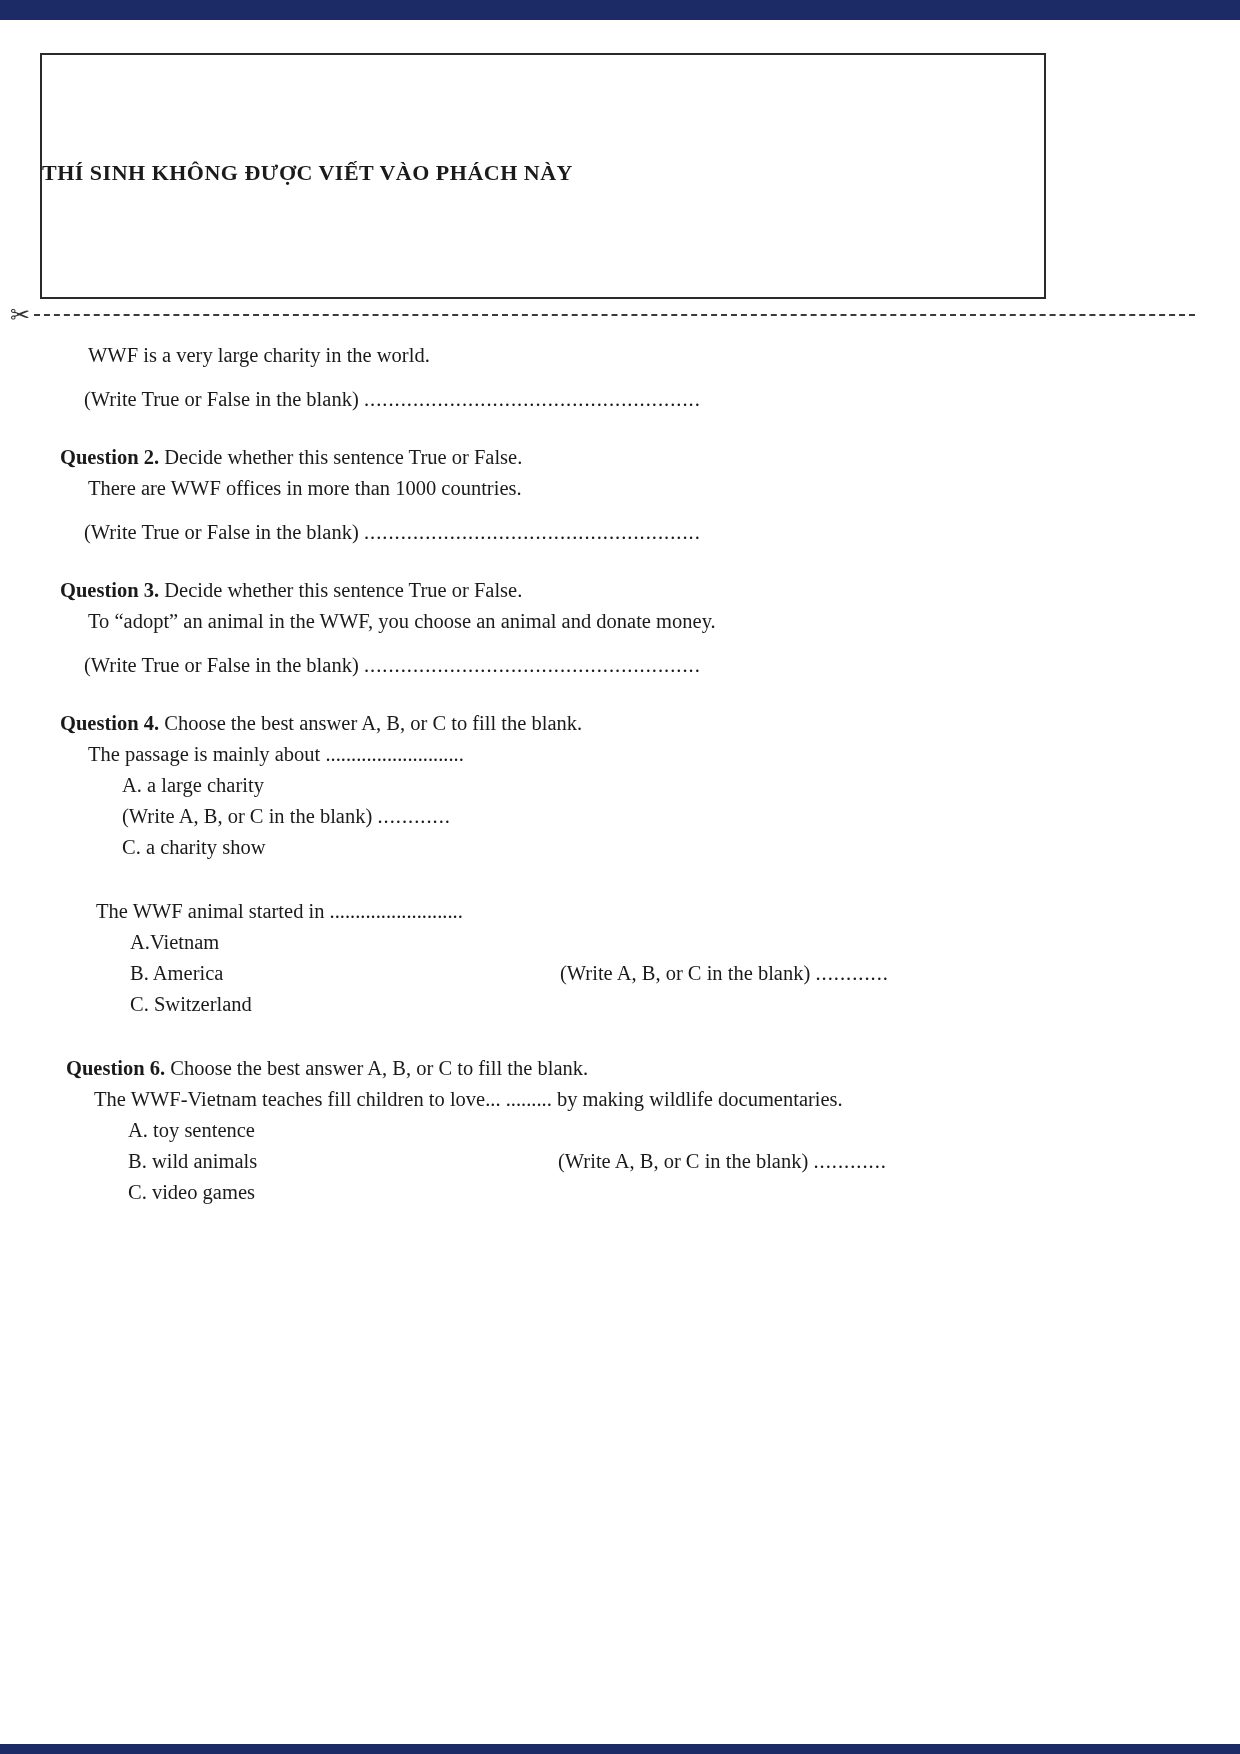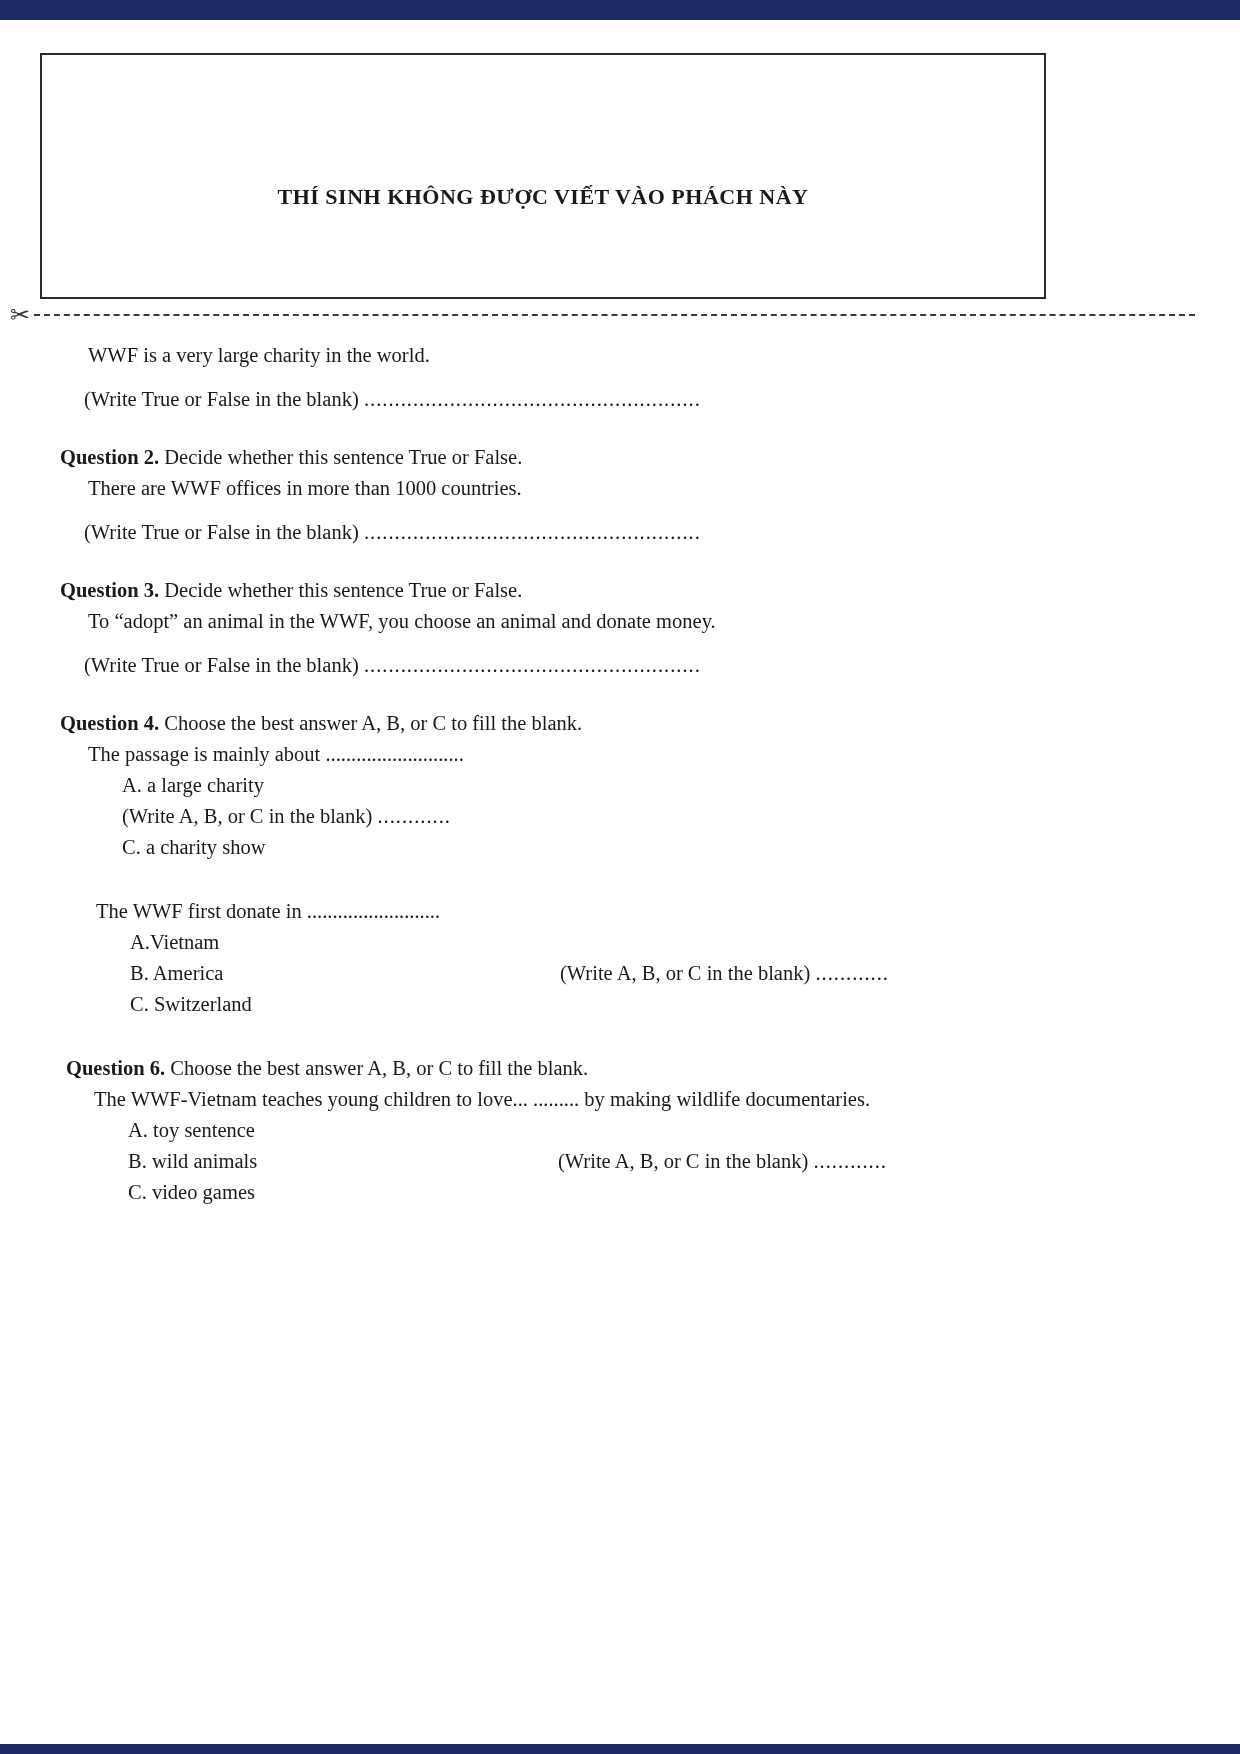--- a/index.html
+++ b/index.html
@@ -33,25 +33,23 @@
     width: 1006px;
     height: 246px;
     border: 2px solid #2a2a2a;
     box-sizing: border-box;
   }
   .header-box .header-text {
     position: absolute;
     top: 105px;
     left: 0;
     width: 100%;
-    text-align: center;
     font-weight: bold;
     font-size: 22px;
     letter-spacing: 0.5px;
-    margin-top: 24px;
   }
   .cut-line {
     position: absolute;
     top: 300px;
     left: 10px;
     right: 45px;
     height: 30px;
     display: flex;
     align-items: center;
   }
@@ -124,32 +122,32 @@
     <p><span class="qlabel">Question 4.</span> <span>Choose the best answer A, B, or C to fill the blank.</span></p>
     <p class="stem">The passage is mainly about ...........................</p>
     <p class="option">A. a large charity</p>
     <p class="option option-b">
       <span><span>(Write A, B, or C in the blank)</span> <span class="dots">............</span></span>
     </p>
     <p class="option">C. a charity show</p>
   </section>
 
   <section class="question q-mc q5">
-    <p class="stem">The WWF first donate in ..........................</p>
+    <p class="stem">The WWF animal started in ..........................</p>
     <p class="option">A.Vietnam</p>
     <p class="option option-b">
       <span class="opt-text">B. America</span>
       <span><span>(Write A, B, or C in the blank)</span> <span class="dots">............</span></span>
     </p>
     <p class="option">C. Switzerland</p>
   </section>
 
   <section class="question q-mc q6">
     <p><span class="qlabel">Question 6.</span> <span>Choose the best answer A, B, or C to fill the blank.</span></p>
-    <p class="stem">The WWF-Vietnam teaches young children to love... ......... by making wildlife documentaries.</p>
+    <p class="stem">The WWF-Vietnam teaches fill children to love... ......... by making wildlife documentaries.</p>
     <p class="option">A. toy sentence</p>
     <p class="option option-b">
       <span class="opt-text">B. wild animals</span>
       <span><span>(Write A, B, or C in the blank)</span> <span class="dots">............</span></span>
     </p>
     <p class="option">C. video games</p>
   </section>
 
 </div>
 

